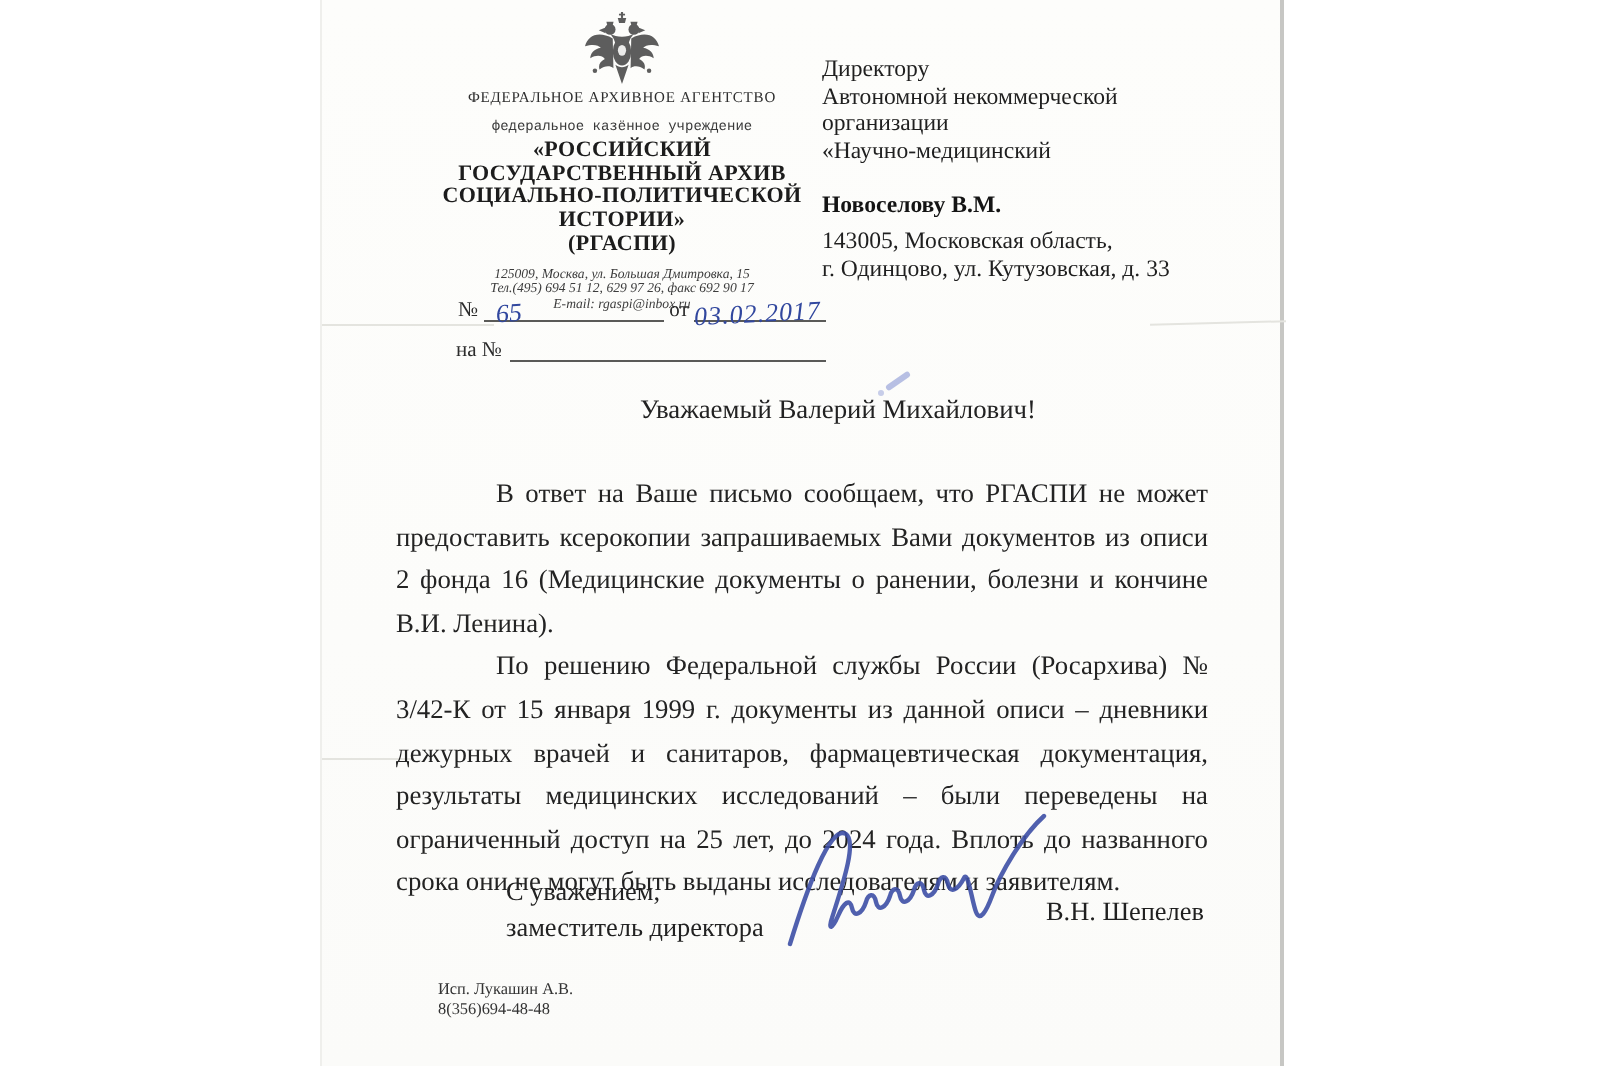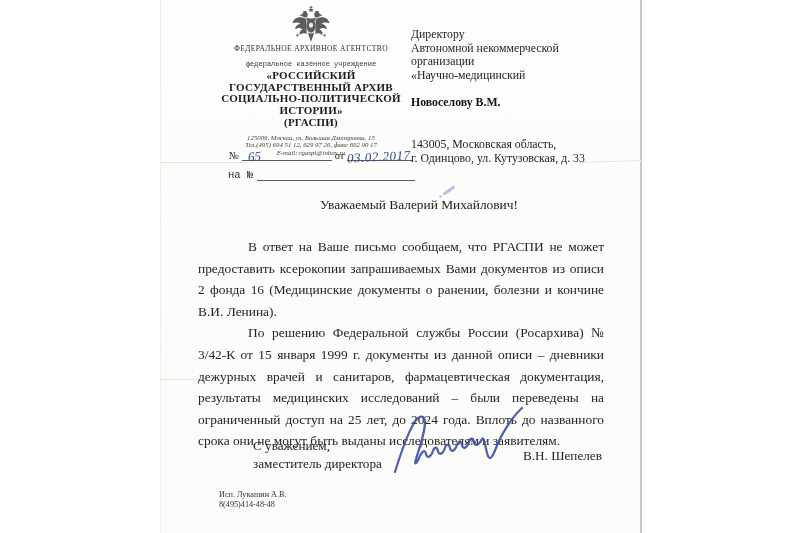--- a/index.html
+++ b/index.html
@@ -18,33 +18,33 @@
 
   
   .lh-left { position:absolute; left:50px; top:6px; width:200px; text-align:center; color:#2d2d2d; }
   .emblem { display:block; margin:0 auto; opacity:.88; }
   .agency { font-size:7.5px; letter-spacing:.4px; margin-top:1px; white-space:nowrap; color:#2e2e2e; }
   .orgtype { font-size:7px; margin-top:7px; color:#3a3a3a;font-family:Liberation Mono, monospace; }
   .orgname { font-weight:bold; font-size:11px; line-height:11.7px; margin-top:2px; letter-spacing:.2px; color:#1c1c1c; }
   .addr { font-style:italic; font-size:6.8px; line-height:7.9px; margin-top:5px; color:#3c3c3c; }
 
   .numrow { position:absolute; left:68px; top:148px; width:195px; font-size:10.5px; color:#2c2c2c; white-space:nowrap; }
-  .refrow { position:absolute; left:67px; top:168px; width:195px; font-size:10.5px; color:#2c2c2c; white-space:nowrap;font-family:Liberation Mono, monospace; }
+  .refrow { position:absolute; left:67px; top:168px; width:195px; font-size:10.5px; color:#2c2c2c; white-space:nowrap; }
   .uline { display:inline-block; border-bottom:1px solid #5a5a58; height:13px; vertical-align:bottom; }
   .u-num { width:90px; margin-left:3px; }
   .u-date { width:66px; margin-left:3px; }
   .u-ref { width:158px; margin-left:4px; }
   .hand { font-style:italic; color:#31479e; font-size:13px; display:inline-block; position:relative; top:1px; }
   .hand-num { transform:rotate(-4deg); padding-left:6px; }
   .hand-date { transform:rotate(-3deg); letter-spacing:.5px; }
 
   
   .lh-right { position:absolute; left:250px; top:28px; width:214px; text-align:left; font-size:11.8px; line-height:13.6px; color:#1f1f1f; }
   .rcpt-name { font-weight:bold; margin-top:14px; color:#141414; }
-  .rcpt-addr { margin-top:28px; }
+  .rcpt-addr { margin-top:4px; }
 
   
   .letter-body { position:absolute; left:37px; top:192px; width:406px; color:#222; }
   .salutation { text-align:center; padding-left:36px; font-size:13.4px; margin-top:5px; }
   .para { font-size:13.4px; line-height:21.6px; text-align:justify; text-indent:50px; color:#232323; }
   .para-1 { margin-top:23px; }
 
   .smudge { position:absolute; left:281px; top:189px; width:14px; height:3px;
             background:rgba(100,118,200,.45); border-radius:2px; transform:rotate(-35deg); }
   .smudge-dot { position:absolute; left:278px; top:195px; width:3px; height:3px;
@@ -145,17 +145,17 @@
                C35,47 38,45 39,50 C40,55 44,53 46,47 C47,43 50,42 51,47
                C52,52 56,50 58,44 C59,40 62,39 63,44 C64,49 68,47 70,41
                C71,37 74,36 75,41 C76,46 80,44 82,38 C83,34 86,33 87,38
                C88,43 92,41 95,35 C97,31 99,47 101,52 C103,57 106,52 109,44
                C113,33 124,14 135,4" fill="none" stroke="#3d4fa5" stroke-width="2.2" stroke-linecap="round" opacity=".9"></path>
     </svg>
     <div class="signer">В.Н. Шепелев</div>
 
     <div class="exec">
       <div>Исп. Лукашин А.В.</div>
-      <div>8(495)414-48-48</div>
+      <div>8(356)694-48-48</div>
     </div>
 
   </div>
 </div>
 
 </body></html>

